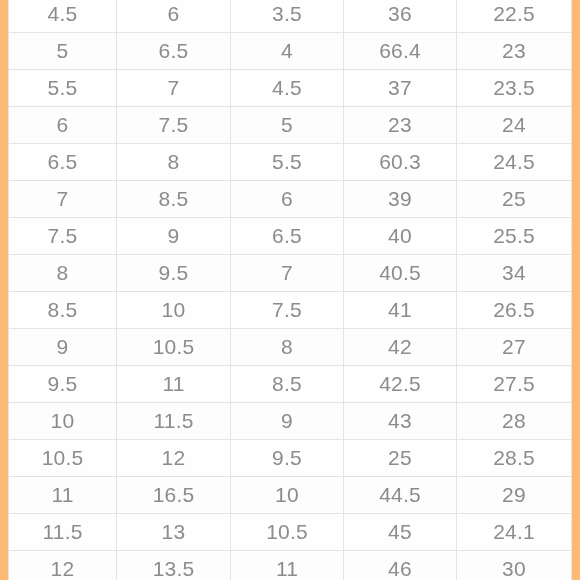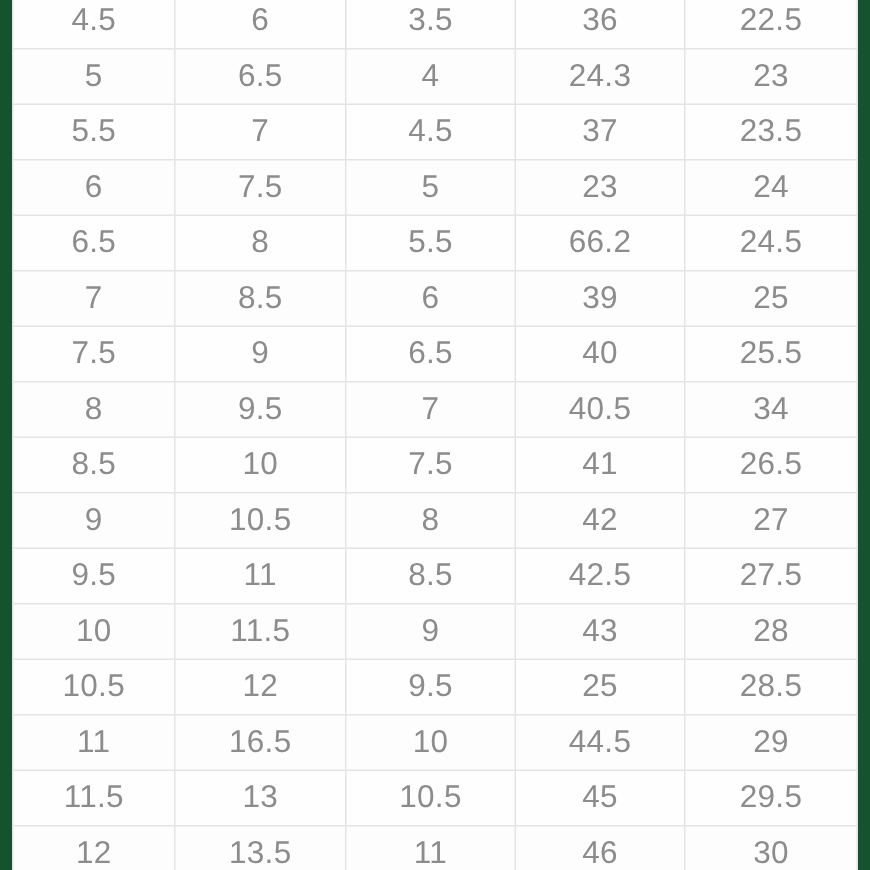--- a/index.html
+++ b/index.html
@@ -12,21 +12,21 @@
     width: 580px;
     height: 580px;
     overflow: hidden;
     font-family: "Liberation Sans", "DejaVu Sans", sans-serif;
   }
 
   #size-table-viewport {
     position: relative;
     width: 580px;
     height: 580px;
-    background: #14532d;
+    background: #fdba74;
     overflow: hidden;
   }
 
   
   #size-table-scroller {
     position: absolute;
     left: 8px;
     top: -5px;
     width: 563px;
   }
@@ -81,42 +81,42 @@
             <td>4.5</td>
             <td>6</td>
             <td>3.5</td>
             <td>36</td>
             <td>22.5</td>
           </tr>
           <tr>
             <td>5</td>
             <td>6.5</td>
             <td>4</td>
-            <td>24.3</td>
+            <td>66.4</td>
             <td>23</td>
           </tr>
           <tr>
             <td>5.5</td>
             <td>7</td>
             <td>4.5</td>
             <td>37</td>
             <td>23.5</td>
           </tr>
           <tr>
             <td>6</td>
             <td>7.5</td>
             <td>5</td>
             <td>23</td>
             <td>24</td>
           </tr>
           <tr>
             <td>6.5</td>
             <td>8</td>
             <td>5.5</td>
-            <td>66.2</td>
+            <td>60.3</td>
             <td>24.5</td>
           </tr>
           <tr>
             <td>7</td>
             <td>8.5</td>
             <td>6</td>
             <td>39</td>
             <td>25</td>
           </tr>
           <tr>
@@ -173,21 +173,21 @@
             <td>16.5</td>
             <td>10</td>
             <td>44.5</td>
             <td>29</td>
           </tr>
           <tr>
             <td>11.5</td>
             <td>13</td>
             <td>10.5</td>
             <td>45</td>
-            <td>29.5</td>
+            <td>24.1</td>
           </tr>
           <tr>
             <td>12</td>
             <td>13.5</td>
             <td>11</td>
             <td>46</td>
             <td>30</td>
           </tr>
         </tbody>
     </table>

